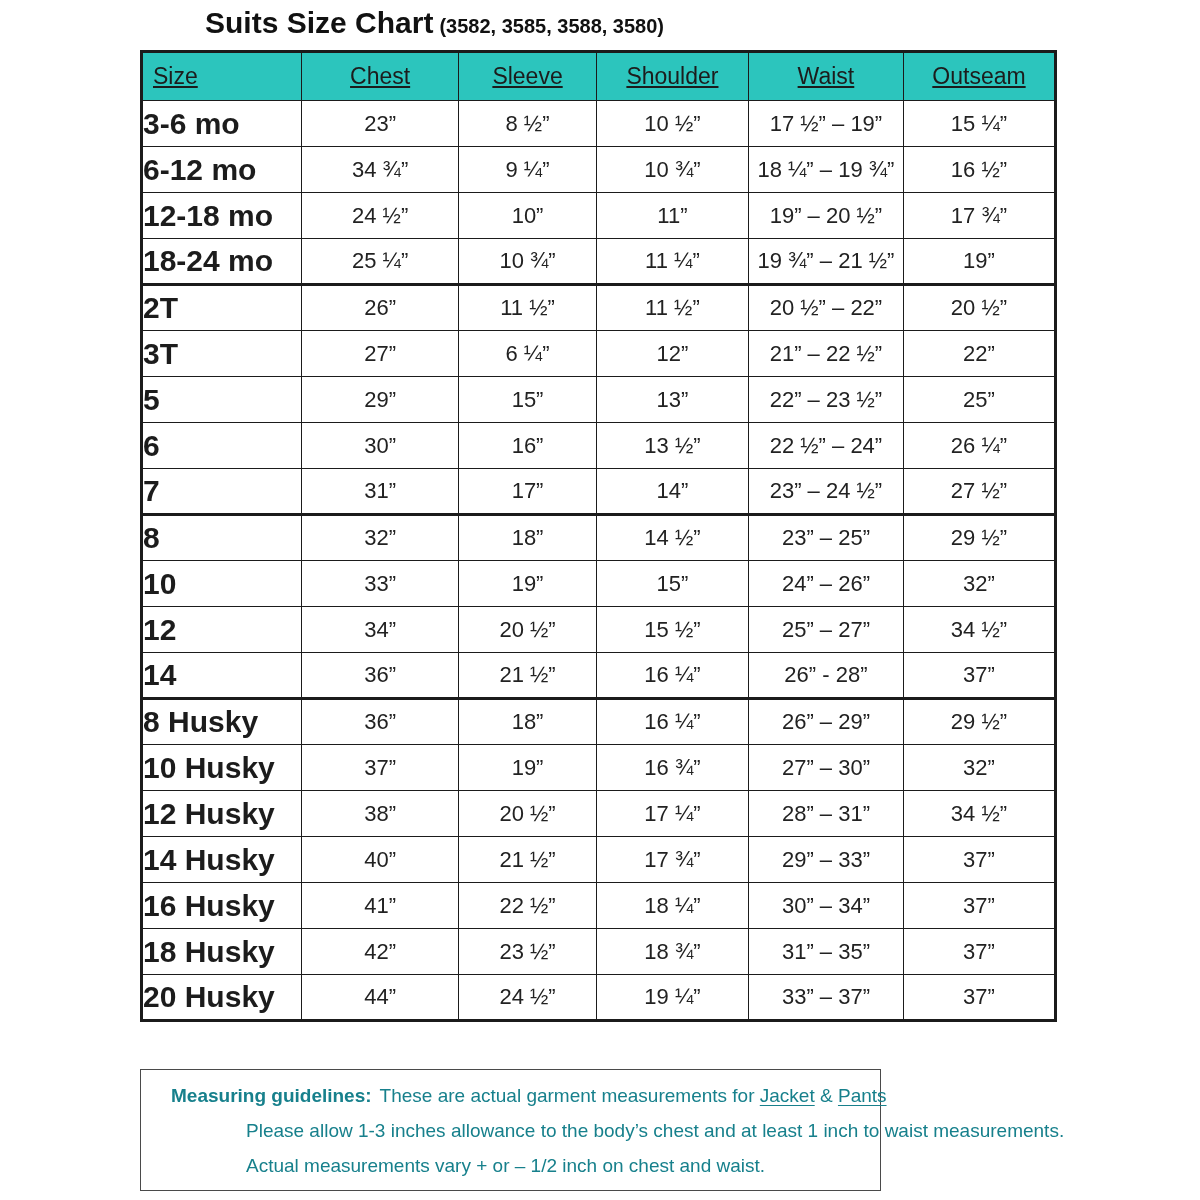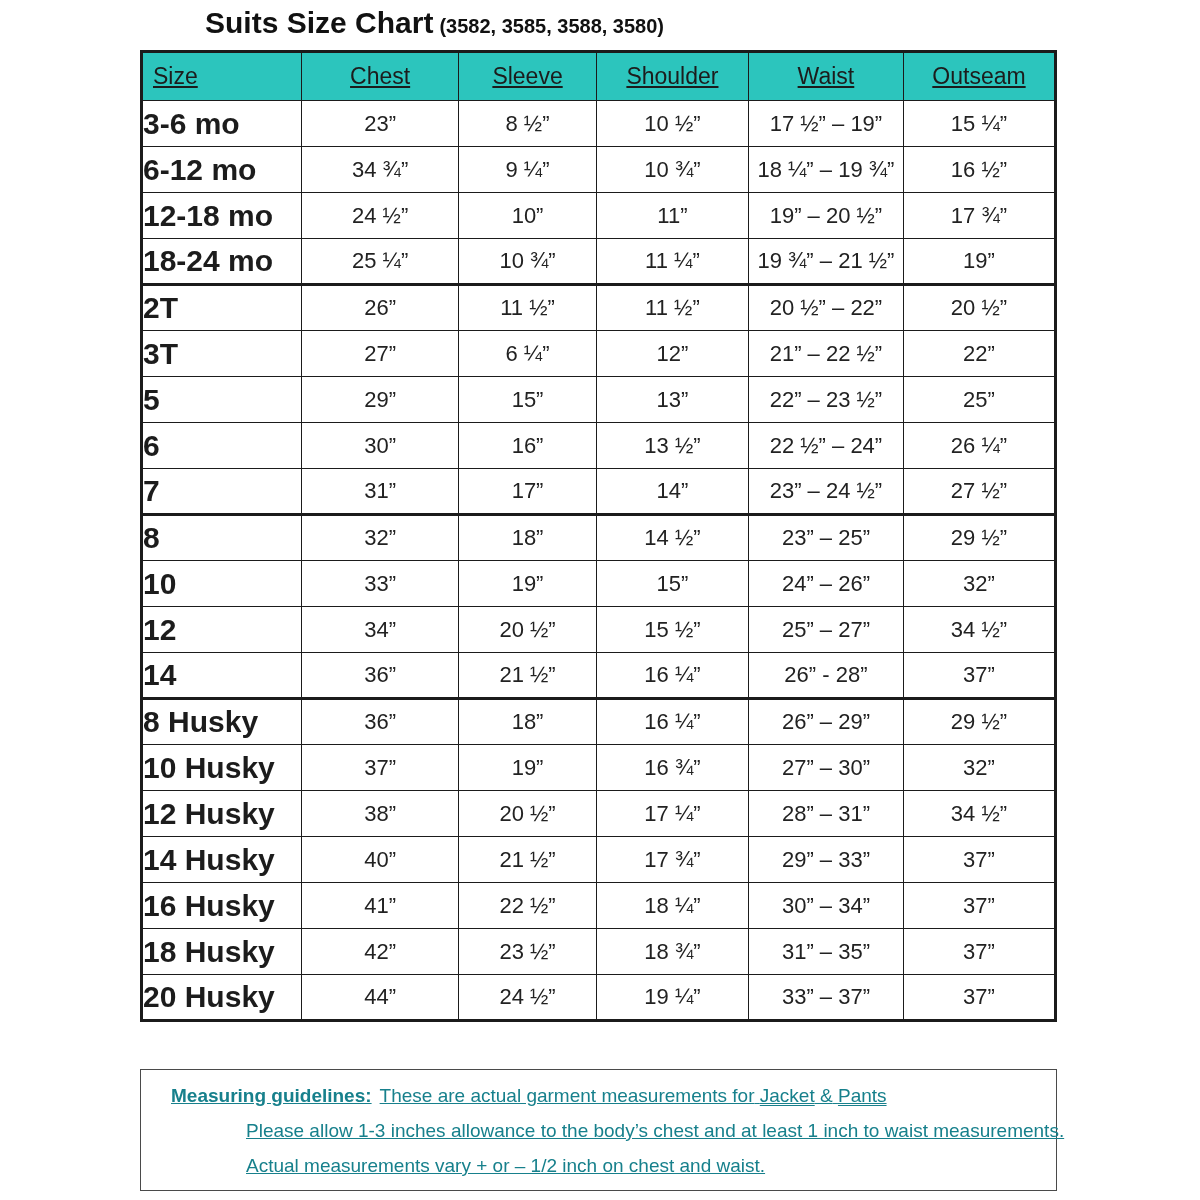--- a/index.html
+++ b/index.html
@@ -53,25 +53,24 @@
     font-weight:bold;font-size:30px;
   }
   tbody td{
     text-align:center;font-size:22px;color:#222;
   }
   tbody tr.group-end th,
   tbody tr.group-end td{border-bottom-width:3px;}
 
   
   .guidelines{
-    position:absolute;left:140px;top:1069px;width:917px;height:122px;
+    position:absolute;left:140px;top:1069px;width:741px;height:122px;
     border:1.5px solid #4a4a4a;background:#fff;
     color:var(--guide-text);
     font-size:19px;
-    text-decoration:underline;
   }
   .guidelines p{margin:0;white-space:nowrap;}
   .guidelines .g1{margin:15px 0 0 30px;}
   .guidelines .g2{margin:13px 0 0 105px;}
   .guidelines .label{font-weight:bold;margin-right:8px;}
   .guidelines .u{text-decoration:underline;text-underline-offset:3px;}
 </style>
 </head>
 <body>
 

